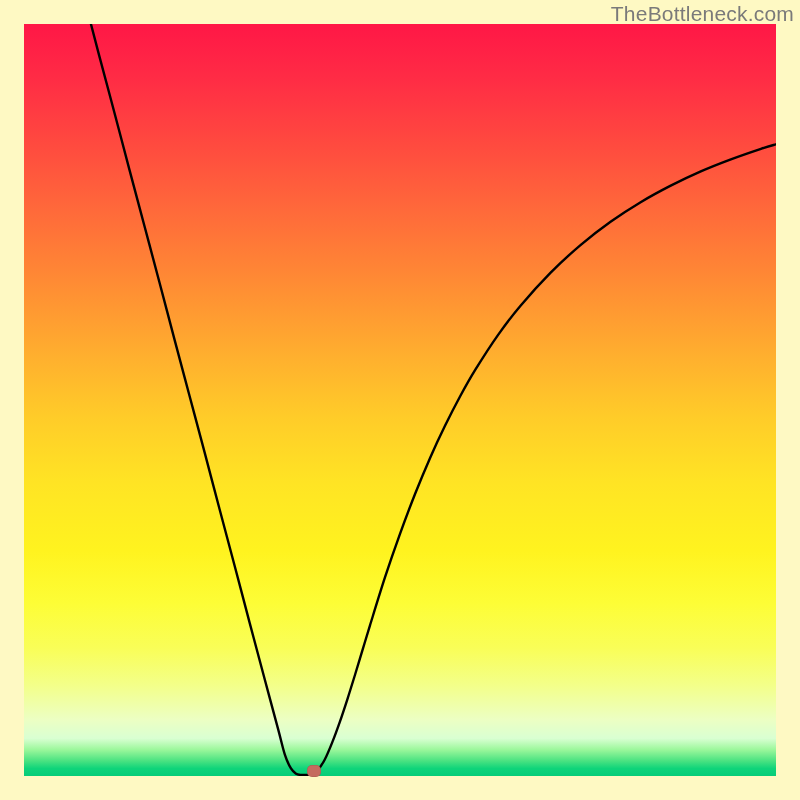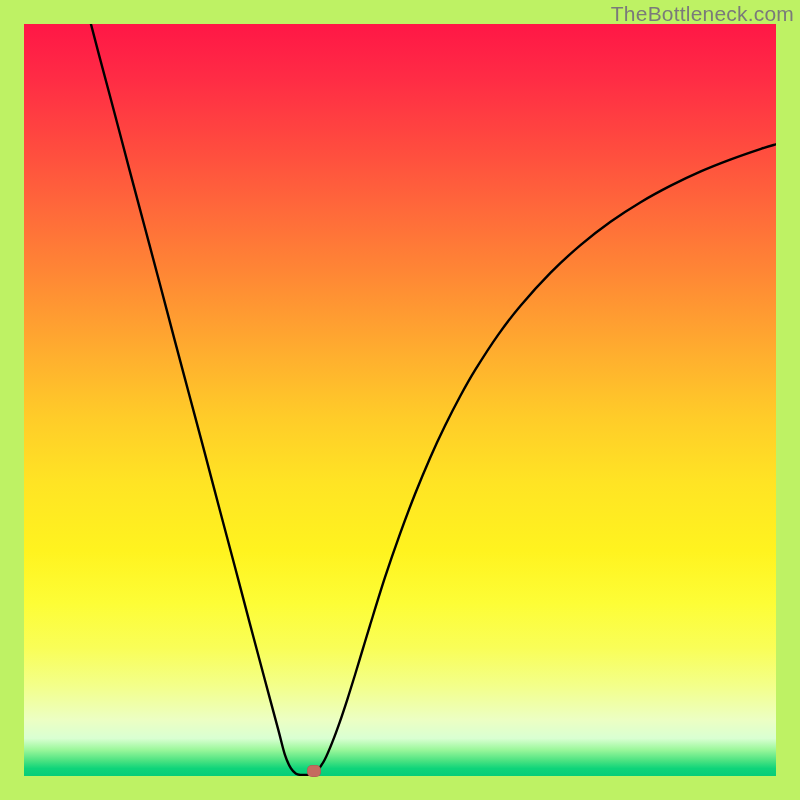--- a/index.html
+++ b/index.html
@@ -10,21 +10,21 @@
     background: #000;
     font-family: Arial, Helvetica, sans-serif;
     overflow: hidden;
   }
   .frame {
     position: absolute;
     left: 0;
     top: 0;
     width: 800px;
     height: 800px;
-    background: #bef264;
+    background: #fef9c3;
   }
   .plot {
     position: absolute;
     left: 24px;
     top: 24px;
     width: 752px;
     height: 752px;
     background: linear-gradient(
       to bottom,
       #ff1746 0%,

